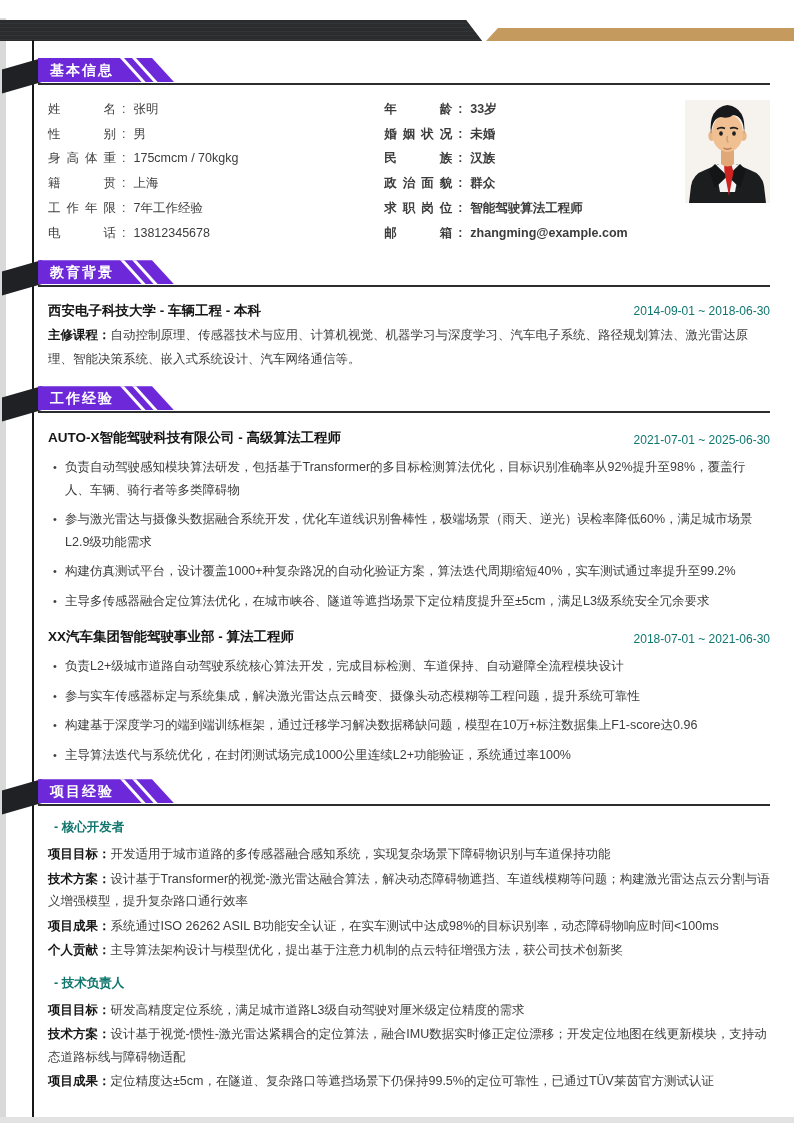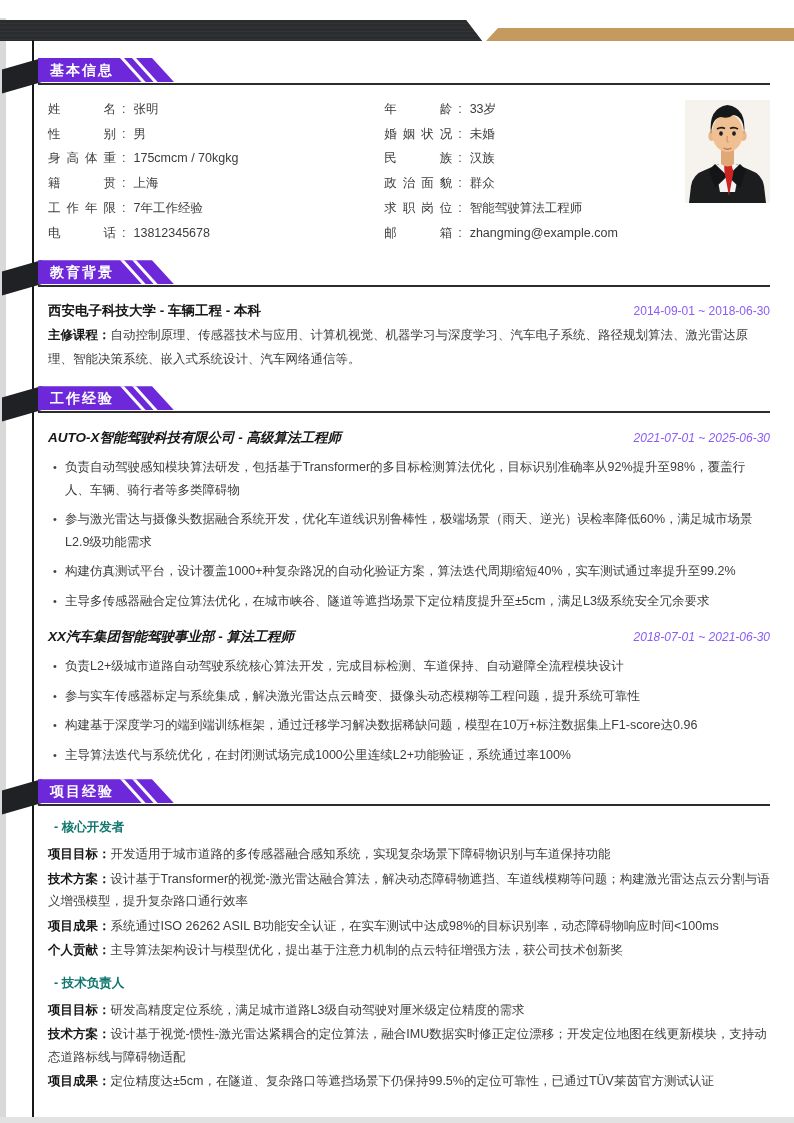--- a/index.html
+++ b/index.html
@@ -51,36 +51,36 @@
     position:absolute; top:0; height:24px; width:4px; background:#ffffff;
     transform-origin:0 0; transform:skewX(42deg);
   }
   .stripe.s1{ left:82px; } .stripe.s2{ left:94px; }
   .sec-rule{ position:absolute; left:38px; right:0; bottom:0; height:2px; background:#2b2c2e; }
 
   
   .basic-body{ display:flex; margin-top:12px; }
   .bcol{ font-size:12.5px; color:#3c3c3c; }
   .bcol.left{ flex:1.18; }
-  .bcol.right{ flex:1; }
+  .bcol.right{ flex:1;font-weight:bold; }
   .frow{ line-height:24.7px; white-space:nowrap; }
   .flabel{ display:inline-block; width:68px; text-align:justify; text-align-last:justify; color:#3c3c3c; }
   .fcolon{ display:inline-block; margin:0 8px 0 6px; }
   .photo{ width:85px; height:103px; margin:3px 0 0 16px; flex:0 0 auto; }
   .photo svg{ display:block; }
 
   
   .edu-head{ display:flex; justify-content:space-between; align-items:baseline; margin-top:15px; }
   .h-bold{ font-size:13.5px; font-weight:bold; color:#161616; }
-  .h-date{ font-size:12px; color:#8b5cf6; }
+  .h-date{ font-size:12px; color:#0f766e; }
   .edu-row{ font-size:12.5px; line-height:23.5px; margin-top:4px; color:#3c3c3c; }
   .lbl-b{ font-weight:bold; color:#161616; }
 
   
-  .job-head{ display:flex; justify-content:space-between; align-items:center; margin-top:16px;font-style:italic; }
+  .job-head{ display:flex; justify-content:space-between; align-items:flex-end; margin-top:16px; }
   .bullets{ list-style:none; margin-top:9px; }
   .bullets li{ display:flex; font-size:12.5px; line-height:22.5px; margin-bottom:7px; color:#3c3c3c; }
   .dot{ flex:0 0 17px; text-align:left; padding-left:5px; font-size:11px; }
   .btext{ flex:1; }
 
   
   .proj-role{ font-size:12.5px; font-weight:bold; color:#0f766e; margin:13px 0 7px 6px; }
   .prow{ font-size:12.5px; line-height:22.5px; margin-bottom:2px; color:#3c3c3c; }
   .sec-gap-sm{ margin-top:13px; }
   .sec-gap-md{ margin-top:15px; }

